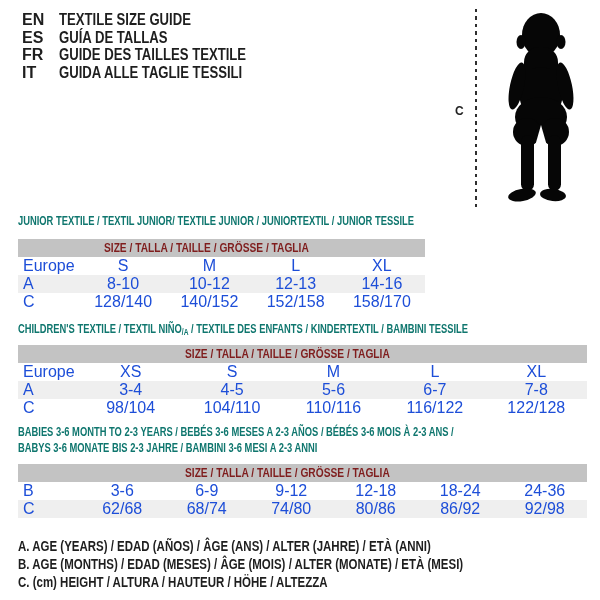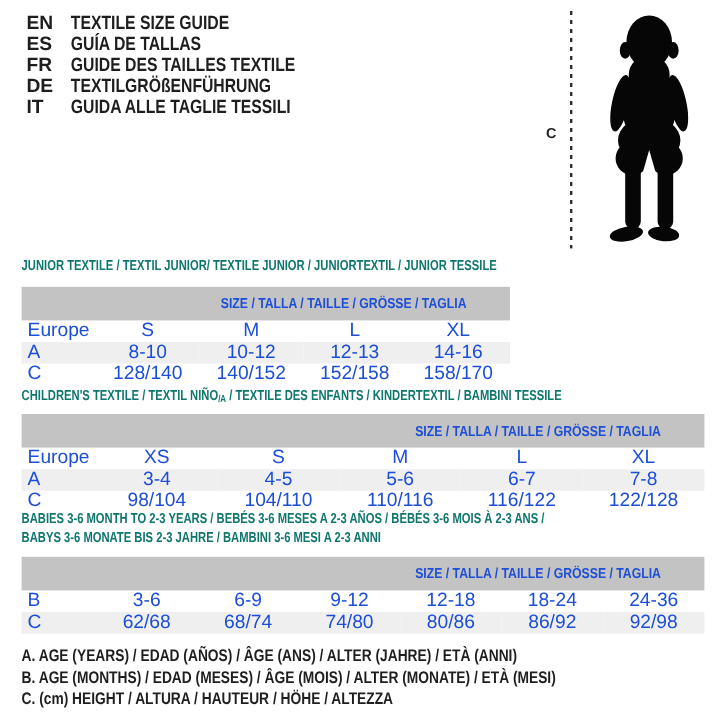--- a/index.html
+++ b/index.html
@@ -37,22 +37,22 @@
   .sec2-title { left: 18px; top: 322px; }
   .sec3-title { left: 18px; top: 424px; line-height: 16px; }
   .subsc { font-size: 8.5px; vertical-align: -2px; letter-spacing: 0; }
 
   
   .tbl { position: absolute; border-collapse: collapse; table-layout: fixed; }
   .t1 { left: 18px; top: 239px; width: 407px; }
   .t2 { left: 18px; top: 345px; width: 569px; }
   .t3 { left: 18px; top: 464px; width: 569px; }
   .tbl th {
-    background: #c3c3c3; height: 28px; text-align: right;
-    font-weight: bold; font-size: 12px; color: #1d4ed8; padding: 0 0 0 5px;
+    background: #c3c3c3; height: 18px; text-align: center;
+    font-weight: bold; font-size: 12px; color: #7f1d1d; padding: 0 0 0 5px;
   }
   .tbl td { height: 16.5px; font-size: 16px; text-align: center; padding: 0; color: #1d4ed8; }
   .tbl td.lbl { text-align: left; padding-left: 5px; }
   .tbl tbody tr:nth-child(even) td { background: #efefef; }
   .col-label { width: 62px; }
 
   
   .legend { position: absolute; left: 18px; top: 537px; }
   .legend-line { line-height: 18px; font-size: 14px; font-weight: bold; }
 </style>
@@ -66,24 +66,20 @@
       <span class="lang-code">EN</span>
       <span class="cond82">TEXTILE SIZE GUIDE</span>
     </div>
     <div class="lang-row">
       <span class="lang-code">ES</span>
       <span class="cond82">GUÍA DE TALLAS</span>
     </div>
     <div class="lang-row">
       <span class="lang-code">FR</span>
       <span class="cond82">GUIDE DES TAILLES TEXTILE</span>
-    </div>
-    <div class="lang-row">
-      <span class="lang-code">DE</span>
-      <span class="cond82">TEXTILGRÖßENFÜHRUNG</span>
     </div>
     <div class="lang-row">
       <span class="lang-code">IT</span>
       <span class="cond82">GUIDA ALLE TAGLIE TESSILI</span>
     </div>
   </div>
 
   <div class="figure">
     <span class="figure-c">C</span>
     <div class="dash-line"></div>

